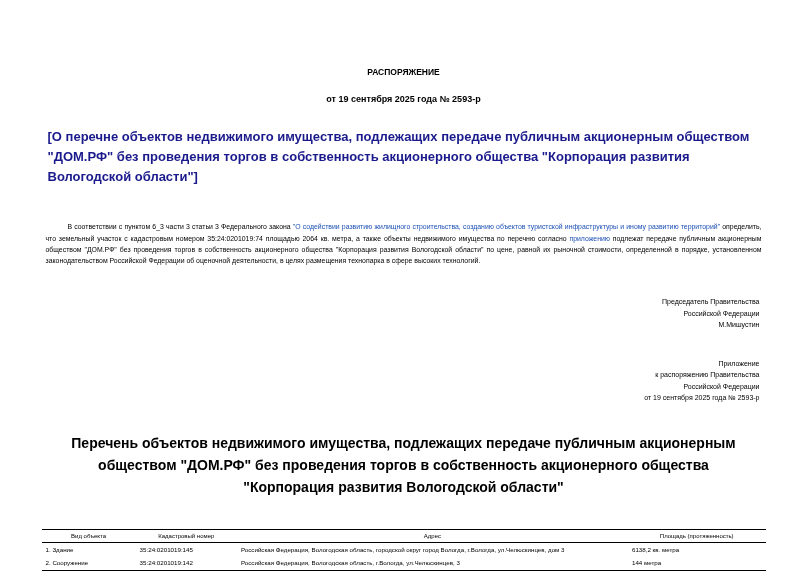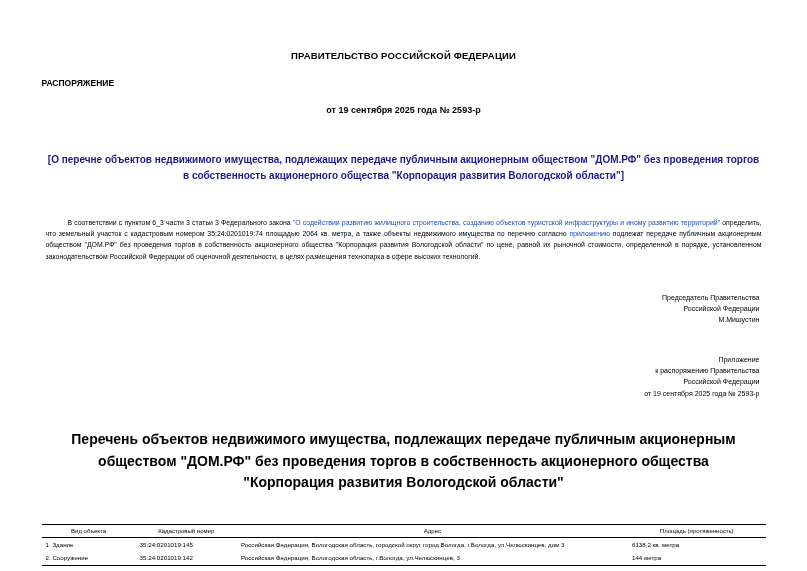--- a/index.html
+++ b/index.html
@@ -26,36 +26,35 @@
     width: 724px;
     padding-top: 50px;
   }
   .gov-line {
     text-align: center;
     font-weight: bold;
     font-size: 9.5px;
     letter-spacing: 0.2px;
   }
   .doc-type {
-    text-align: left;
+    text-align: center;
     font-weight: bold;
     font-size: 8.5px;
     margin-top: 17px;
   }
   .doc-date {
     text-align: center;
     font-weight: bold;
     font-size: 9px;
     margin-top: 17px;
   }
   .title-block {
-    margin-top: 37px;
-    text-align: center;
+    margin-top: 23px;
     font-weight: bold;
-    font-size: 10px;
+    font-size: 13px;
     line-height: 1.55;
     color: #1a1a8c;
     padding: 0 6px;
   }
   .body-block {
     margin-top: 34px;
     font-size: 6.9px;
     line-height: 1.62;
     text-align: justify;
     padding: 0 4px;
@@ -122,21 +121,20 @@
   .col-area { width: 19%; }
   .hdr-area, .cell-area { text-align: right; }
   table.objects thead th.hdr-area { text-align: center; }
 </style>
 </head>
 <body>
 
 <div class="page">
   <div class="inner">
 
-    <div class="gov-line">ПРАВИТЕЛЬСТВО РОССИЙСКОЙ ФЕДЕРАЦИИ</div>
     <div class="doc-type">РАСПОРЯЖЕНИЕ</div>
     <div class="doc-date">от 19 сентября 2025 года № 2593-р</div>
 
     <div class="title-block">[О перечне объектов недвижимого имущества, подлежащих передаче публичным акционерным обществом "ДОМ.РФ" без проведения торгов в собственность акционерного общества "Корпорация развития Вологодской области"]</div>
 
     <div class="body-block">
       <p>
         <span>В соответствии с пунктом 6_3 части 3 статьи 3 Федерального закона </span><span class="lnk">"О содействии развитию жилищного строительства, созданию объектов туристской инфраструктуры и иному развитию территорий"</span><span> определить, что земельный участок с кадастровым номером 35:24:0201019:74 площадью 2064 кв. метра, а также объекты недвижимого имущества по перечню согласно </span><span class="lnk">приложению</span><span> подлежат передаче публичным акционерным обществом "ДОМ.РФ" без проведения торгов в собственность акционерного общества "Корпорация развития Вологодской области" по цене, равной их рыночной стоимости, определенной в порядке, установленном законодательством Российской Федерации об оценочной деятельности, в целях размещения технопарка в сфере высоких технологий.</span>
       </p>
     </div>

